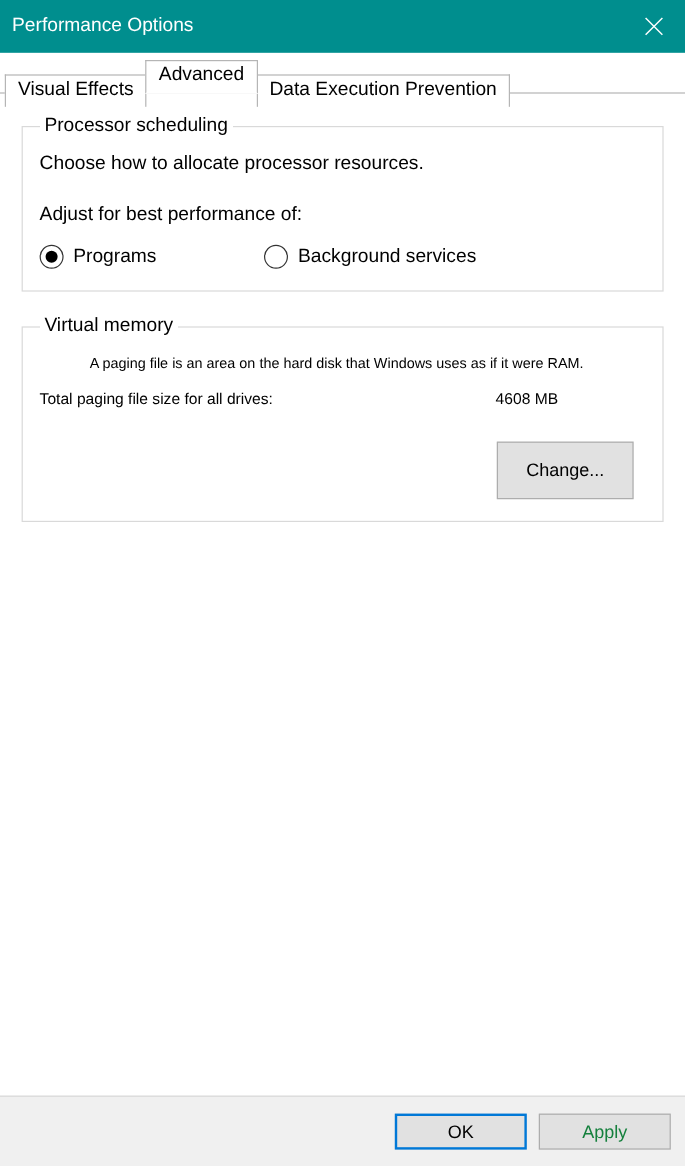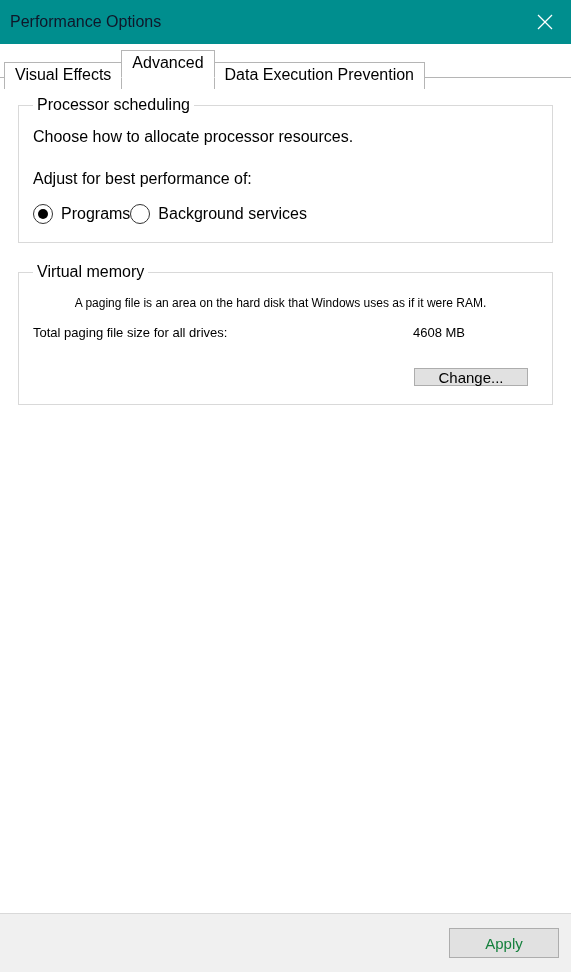--- a/index.html
+++ b/index.html
@@ -12,21 +12,21 @@
       font-size: 16px;
       background: #ffffff;
       width: 571px;
       height: 972px;
       display: flex;
       flex-direction: column;
       color: #000;
     }
     .titlebar {
       background: #008e8e;
-      color: #0f172a;
+      color: #ffffff;
       height: 44px;
       display: flex;
       align-items: center;
       justify-content: space-between;
       padding-left: 10px;
     }
     .titlebar-title {
       font-size: 16px;
       font-weight: 400;
     }
@@ -87,20 +87,21 @@
     .desc {
       font-size: 16px;
       margin-bottom: 24px;
     }
     .sub-label {
       font-size: 16px;
       margin-bottom: 16px;
     }
     .radio-row {
       display: flex;
+      gap: 90px;
     }
     .radio-option {
       display: flex;
       align-items: center;
       gap: 8px;
       font-size: 16px;
       cursor: pointer;
     }
     .radio-circle {
       width: 20px;
@@ -134,21 +135,21 @@
       width: 380px;
     }
     .total-value {
     }
     .change-row {
       display: flex;
       justify-content: flex-end;
     }
     .btn {
       min-width: 114px;
-      height: 18px;
+      height: 48px;
       border: 1px solid #adadad;
       background: #e1e1e1;
       font-family: inherit;
       font-size: 15px;
       cursor: pointer;
       padding: 0 12px;
     }
     .footer {
       border-top: 1px solid #d9d9d9;
       background: #f0f0f0;
@@ -215,14 +216,15 @@
       <span class="total-value">4608 MB</span>
     </div>
     <div class="change-row">
       <button class="btn">Change...</button>
     </div>
   </fieldset>
 
 </div>
 
 <div class="footer">
+  <button class="btn default">OK</button>
   <button class="btn disabled">Apply</button>
 </div>
 
 </body></html>

